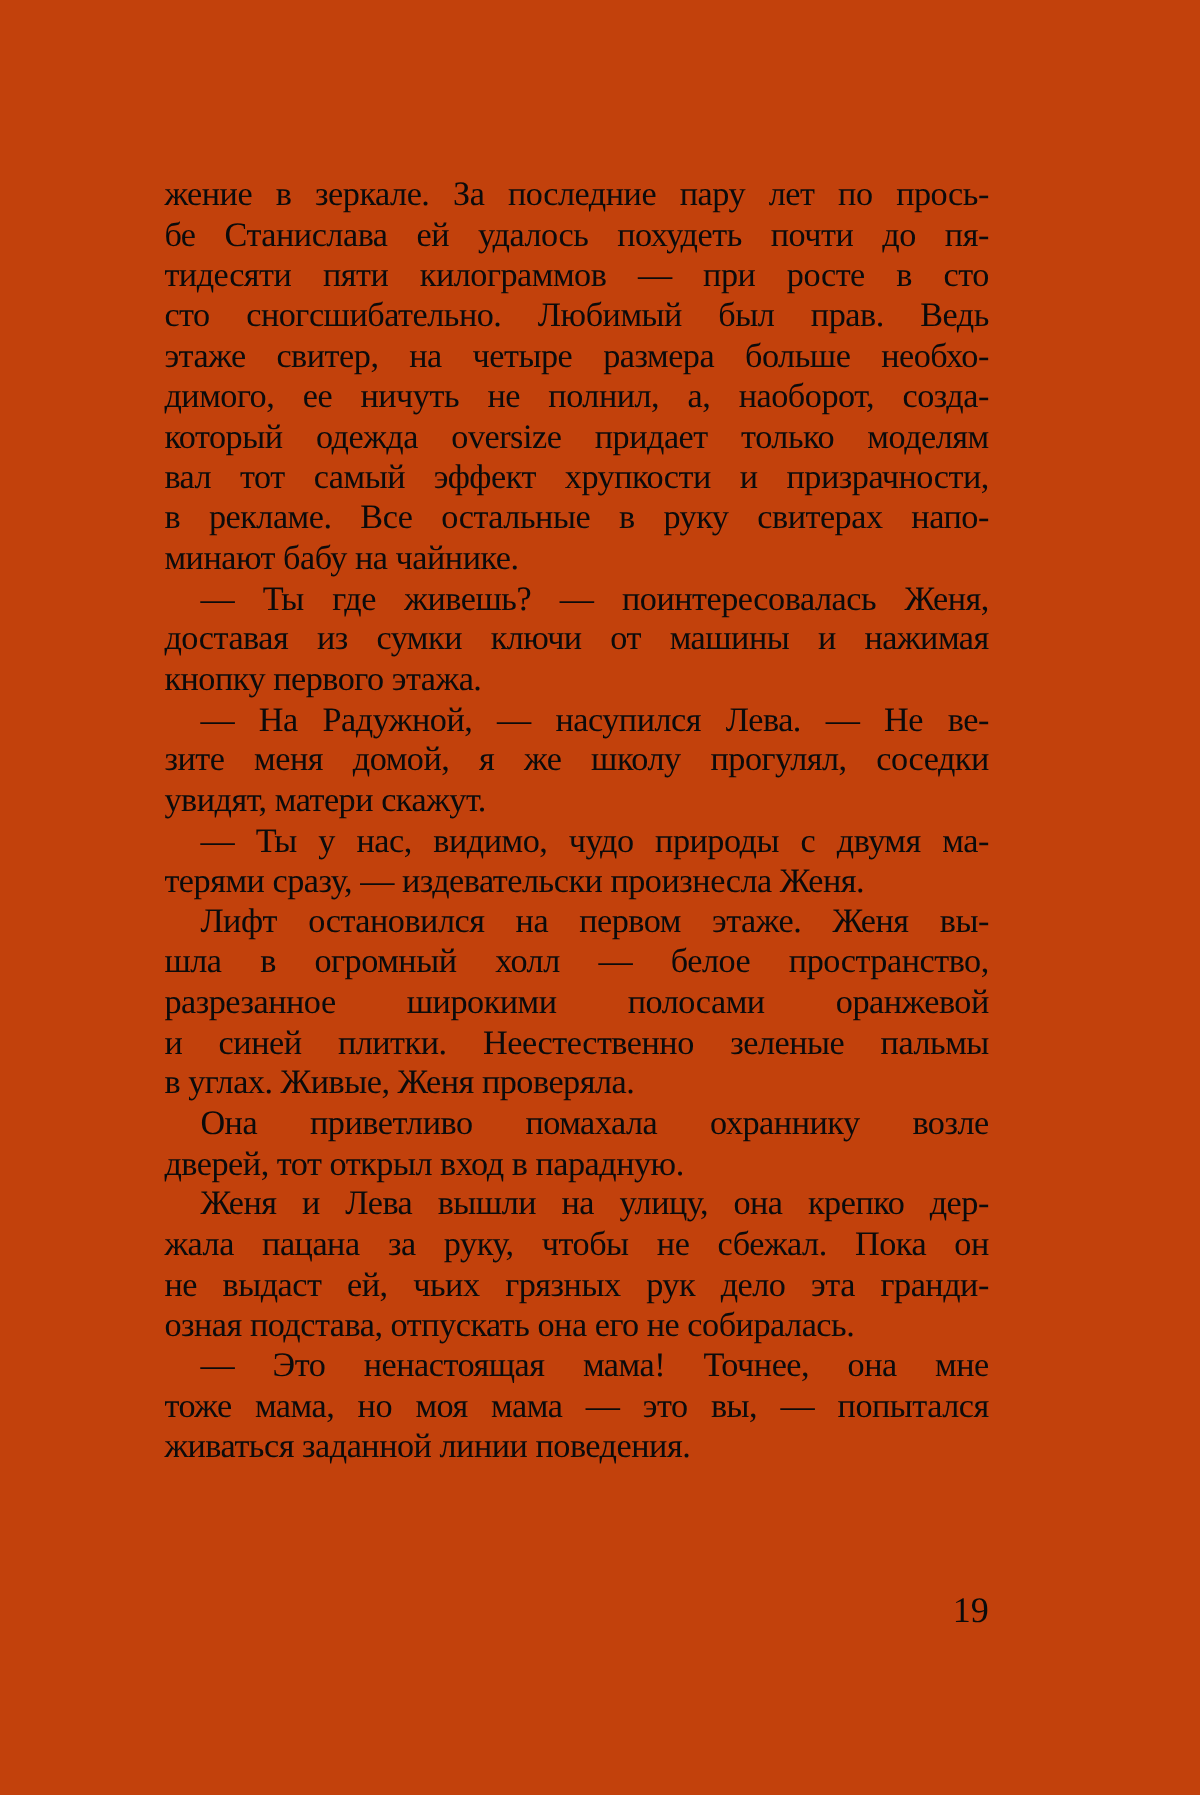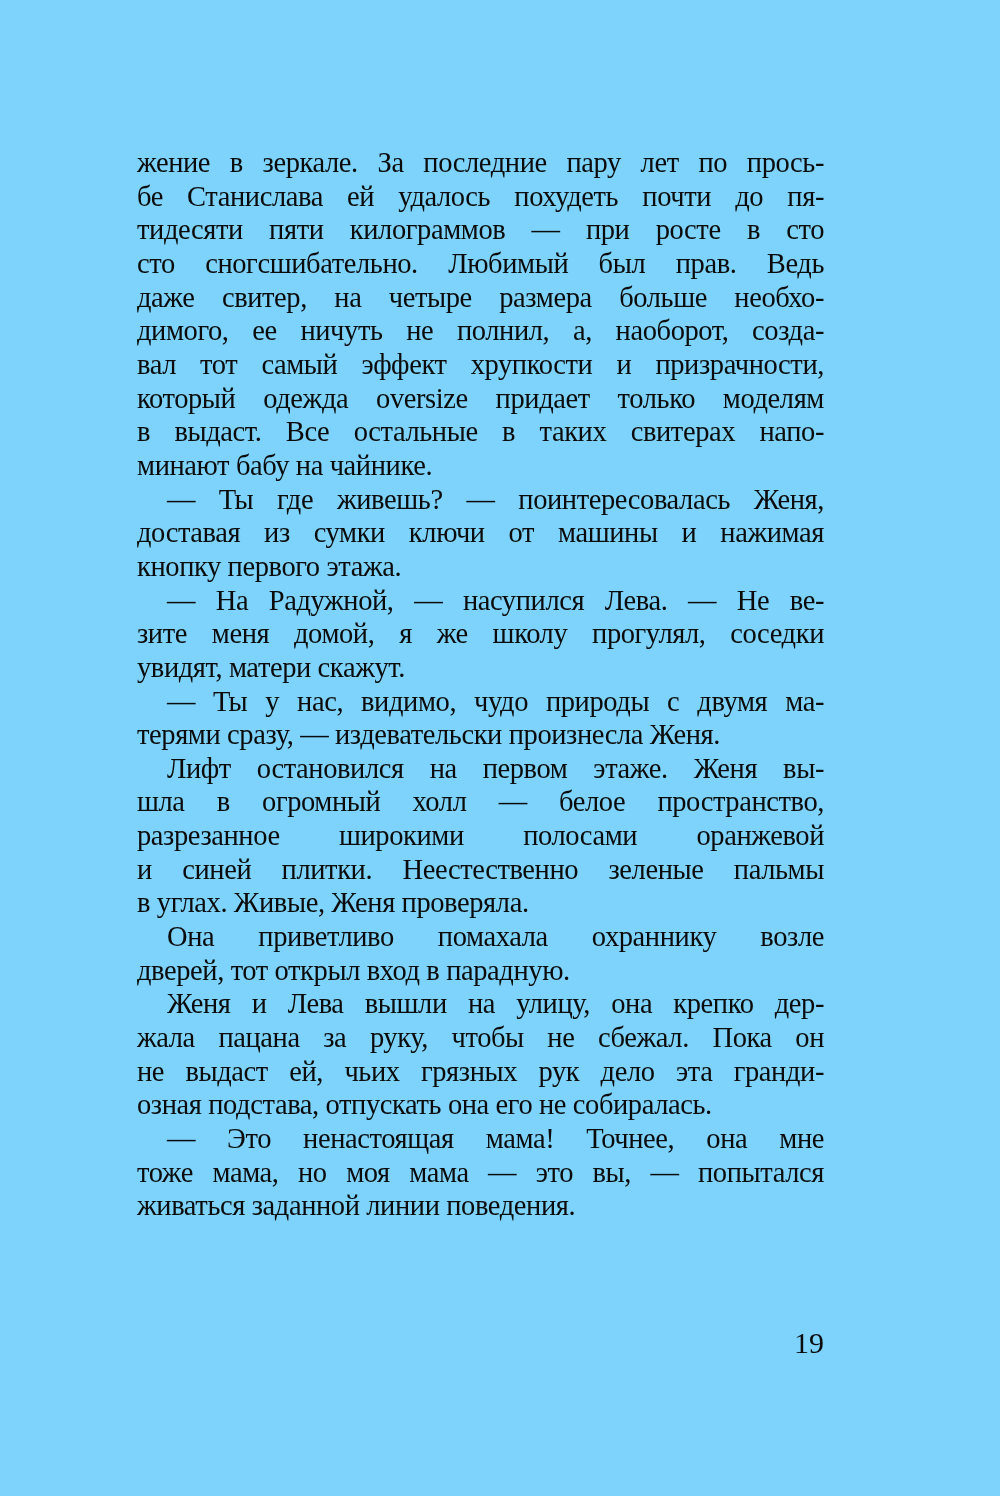--- a/index.html
+++ b/index.html
@@ -11,21 +11,21 @@
     width: 1000px;
     height: 1496px;
     position: relative;
     font-family: "Liberation Serif", "DejaVu Serif", serif;
     color: #0b0b0b;
     overflow: hidden;
   }
   .book-page {
     position: absolute;
     inset: 0;
-    background: #7dd3fc;
+    background: #c2410c;
     padding-left: 47px;
   }
   .text-block {
     position: absolute;
     left: 137px;
     top: 146px;
     width: 687px;
     font-size: 28.5px;
     line-height: 33.65px;
     letter-spacing: -0.4px;
@@ -58,25 +58,25 @@
 </head>
 <body>
 
 <div class="book-page">
   <div class="text-block">
       <div class="para">
         <div class="line first">жение в зеркале. За последние пару лет по прось-</div>
         <div class="line">бе Станислава ей удалось похудеть почти до пя-</div>
         <div class="line">тидесяти пяти килограммов — при росте в сто</div>
         <div class="line">сто сногсшибательно. Любимый был прав. Ведь</div>
-        <div class="line">даже свитер, на четыре размера больше необхо-</div>
+        <div class="line">этаже свитер, на четыре размера больше необхо-</div>
         <div class="line">димого, ее ничуть не полнил, а, наоборот, созда-</div>
+        <div class="line">который одежда oversize придает только моделям</div>
         <div class="line">вал тот самый эффект хрупкости и призрачности,</div>
-        <div class="line">который одежда oversize придает только моделям</div>
-        <div class="line">в выдаст. Все остальные в таких свитерах напо-</div>
+        <div class="line">в рекламе. Все остальные в руку свитерах напо-</div>
         <div class="line last">минают бабу на чайнике.</div>
       </div>
       <div class="para indent">
         <div class="line first">— Ты где живешь? — поинтересовалась Женя,</div>
         <div class="line">доставая из сумки ключи от машины и нажимая</div>
         <div class="line last">кнопку первого этажа.</div>
       </div>
       <div class="para indent">
         <div class="line first">— На Радужной, — насупился Лева. — Не ве-</div>
         <div class="line">зите меня домой, я же школу прогулял, соседки</div>

